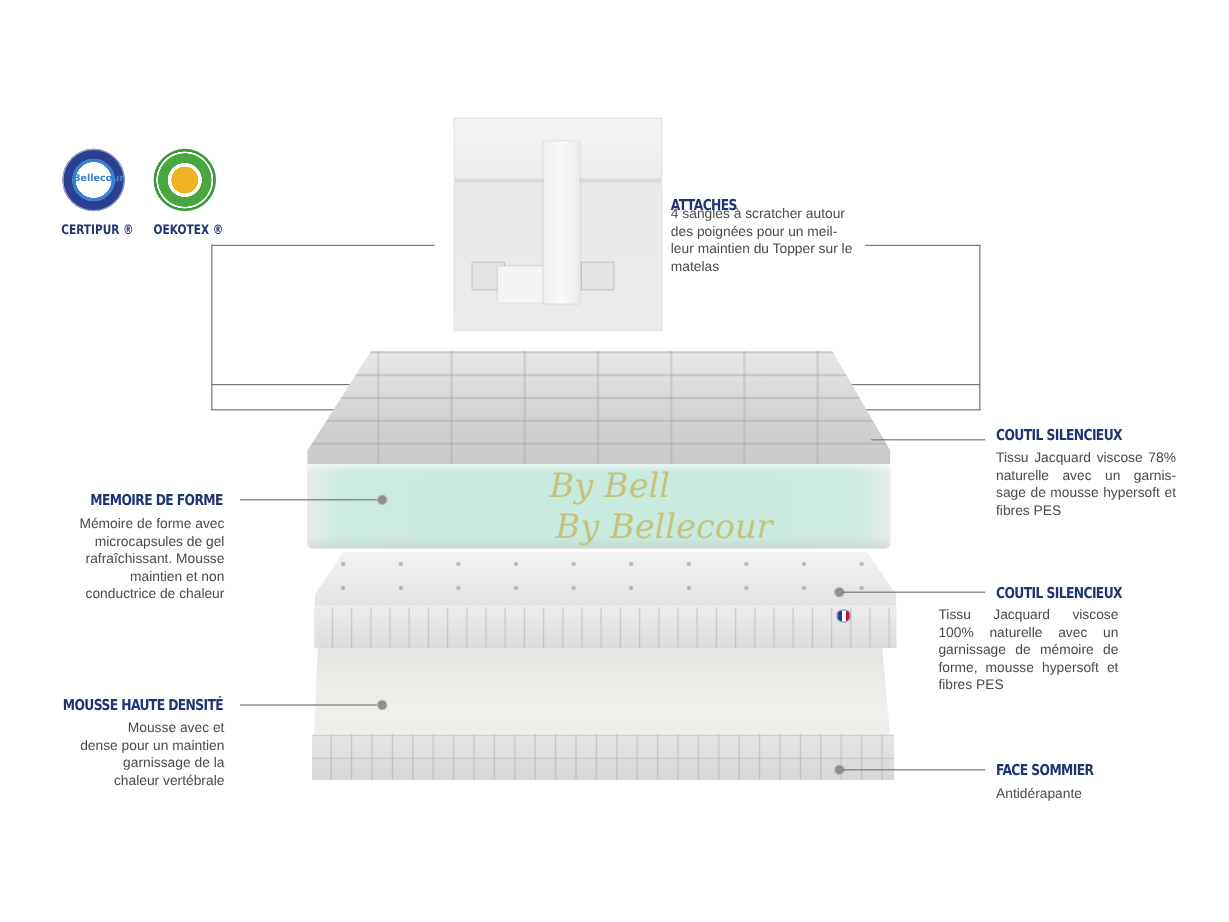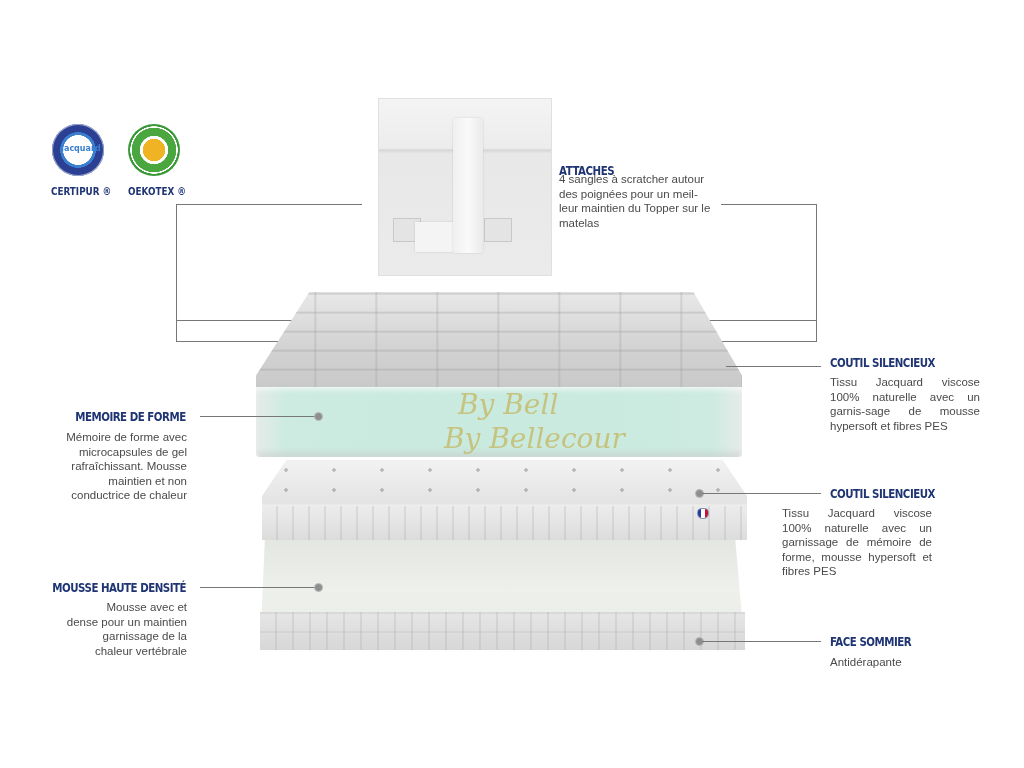--- a/index.html
+++ b/index.html
@@ -68,21 +68,21 @@
   }
   .strap { position:absolute; left:453px; top:118px; width:30px; height:135px; background:linear-gradient(90deg,#efefef,#fafafa,#eaeaea); box-shadow:0 0 2px rgba(0,0,0,0.15); border-radius:2px; }
   .strap-pad { position:absolute; width:26px; height:22px; background:#e4e4e4; border:1px solid #c8c8c8; }
   .strap-loop { position:absolute; left:415px; top:222px; width:38px; height:30px; background:#f4f4f4; box-shadow:0 0 2px rgba(0,0,0,0.15); }
   .flag-badge { position:absolute; left:697px; top:508px; width:10px; height:9px; border-radius:40% 40% 50% 50%; background:linear-gradient(90deg,#1e3b9a 0 33%, #fff 33% 66%, #c8102e 66%); border:1px solid #8893b8; }
 </style>
 </head>
 <body>
 
 <div class="cert-logo" style="left:52px; top:124px; background:radial-gradient(circle, #ffffff 0 40%, #3b7fd0 41% 48%, #2b3f93 49% 100%); box-shadow:0 0 0 1px #9aa7cf inset;">
-  <span style="position:absolute; left:9px; top:20px; font-size:8px; font-weight:bold; color:#3b7fd0; font-family:'DejaVu Sans',sans-serif;">Jacquard</span>
+  <span style="position:absolute; left:9px; top:20px; font-size:8px; font-weight:bold; color:#3b7fd0; font-family:'DejaVu Sans',sans-serif;">Bellecour</span>
 </div>
 <div class="cert-label" style="left:51px; top:185px;">CERTIPUR ®</div>
 
 <div class="cert-logo" style="left:128px; top:124px; background:radial-gradient(circle, #f0b323 0 30%, #ffffff 31% 38%, #4aa63f 39% 60%, #ffffff 61% 64%, #3a9a3a 65% 100%);"></div>
 <div class="cert-label" style="left:128px; top:185px;">OEKOTEX ®</div>
 
 <div class="layer attache-photo"></div>
 <div class="strap-pad" style="left:393px; top:218px;"></div>
 <div class="strap-pad" style="left:484px; top:218px;"></div>
 <div class="strap-loop"></div>
@@ -96,32 +96,32 @@
 <div class="line" style="left:176px; top:320px; width:135px; height:1px;"></div>
 <div class="line" style="left:176px; top:341px; width:122px; height:1px;"></div>
 
 <div class="line" style="left:721px; top:204px; width:96px; height:1px;"></div>
 <div class="line" style="left:816px; top:204px; width:1px; height:138px;"></div>
 <div class="line" style="left:688px; top:320px; width:129px; height:1px;"></div>
 <div class="line" style="left:700px; top:341px; width:117px; height:1px;"></div>
 
 <div class="layer memory-foam"></div>
 <div class="brand-script" style="left:458px; top:388px;">By Bell</div>
-<div class="brand-script" style="left:444px; top:422px;">By Bellecour</div>
+<div class="brand-script" style="left:463px; top:422px;">By Bellecour</div>
 <div class="layer topper-top"></div>
 
 <div class="layer base-foam"></div>
 <div class="layer base-side"></div>
 <div class="layer coutil-layer"></div>
 <div class="layer coutil-side"></div>
 <div class="flag-badge"></div>
 
 <div class="line" style="left:726px; top:366px; width:95px; height:1px;"></div>
 <div class="heading" style="left:830px; top:355px;">COUTIL SILENCIEUX</div>
-<div class="desc justify" style="left:830px; top:375px; width:150px;">Tissu Jacquard viscose 100% naturelle avec un garnis-sage de mousse hypersoft et fibres PES</div>
+<div class="desc justify" style="left:830px; top:375px; width:150px;">Tissu Jacquard viscose 78% naturelle avec un garnis-sage de mousse hypersoft et fibres PES</div>
 
 <div class="heading right-align" style="right:838px; top:409px;">MEMOIRE DE FORME</div>
 <div class="line" style="left:200px; top:416px; width:116px; height:1px;"></div>
 <div class="dot" style="left:314px; top:412px;"></div>
 <div class="desc right-align" style="left:40px; top:430px; width:147px;">
   <div>Mémoire de forme avec</div>
   <div>microcapsules de gel</div>
   <div>rafraîchissant. Mousse</div>
   <div>maintien et non</div>
   <div>conductrice de chaleur</div>

